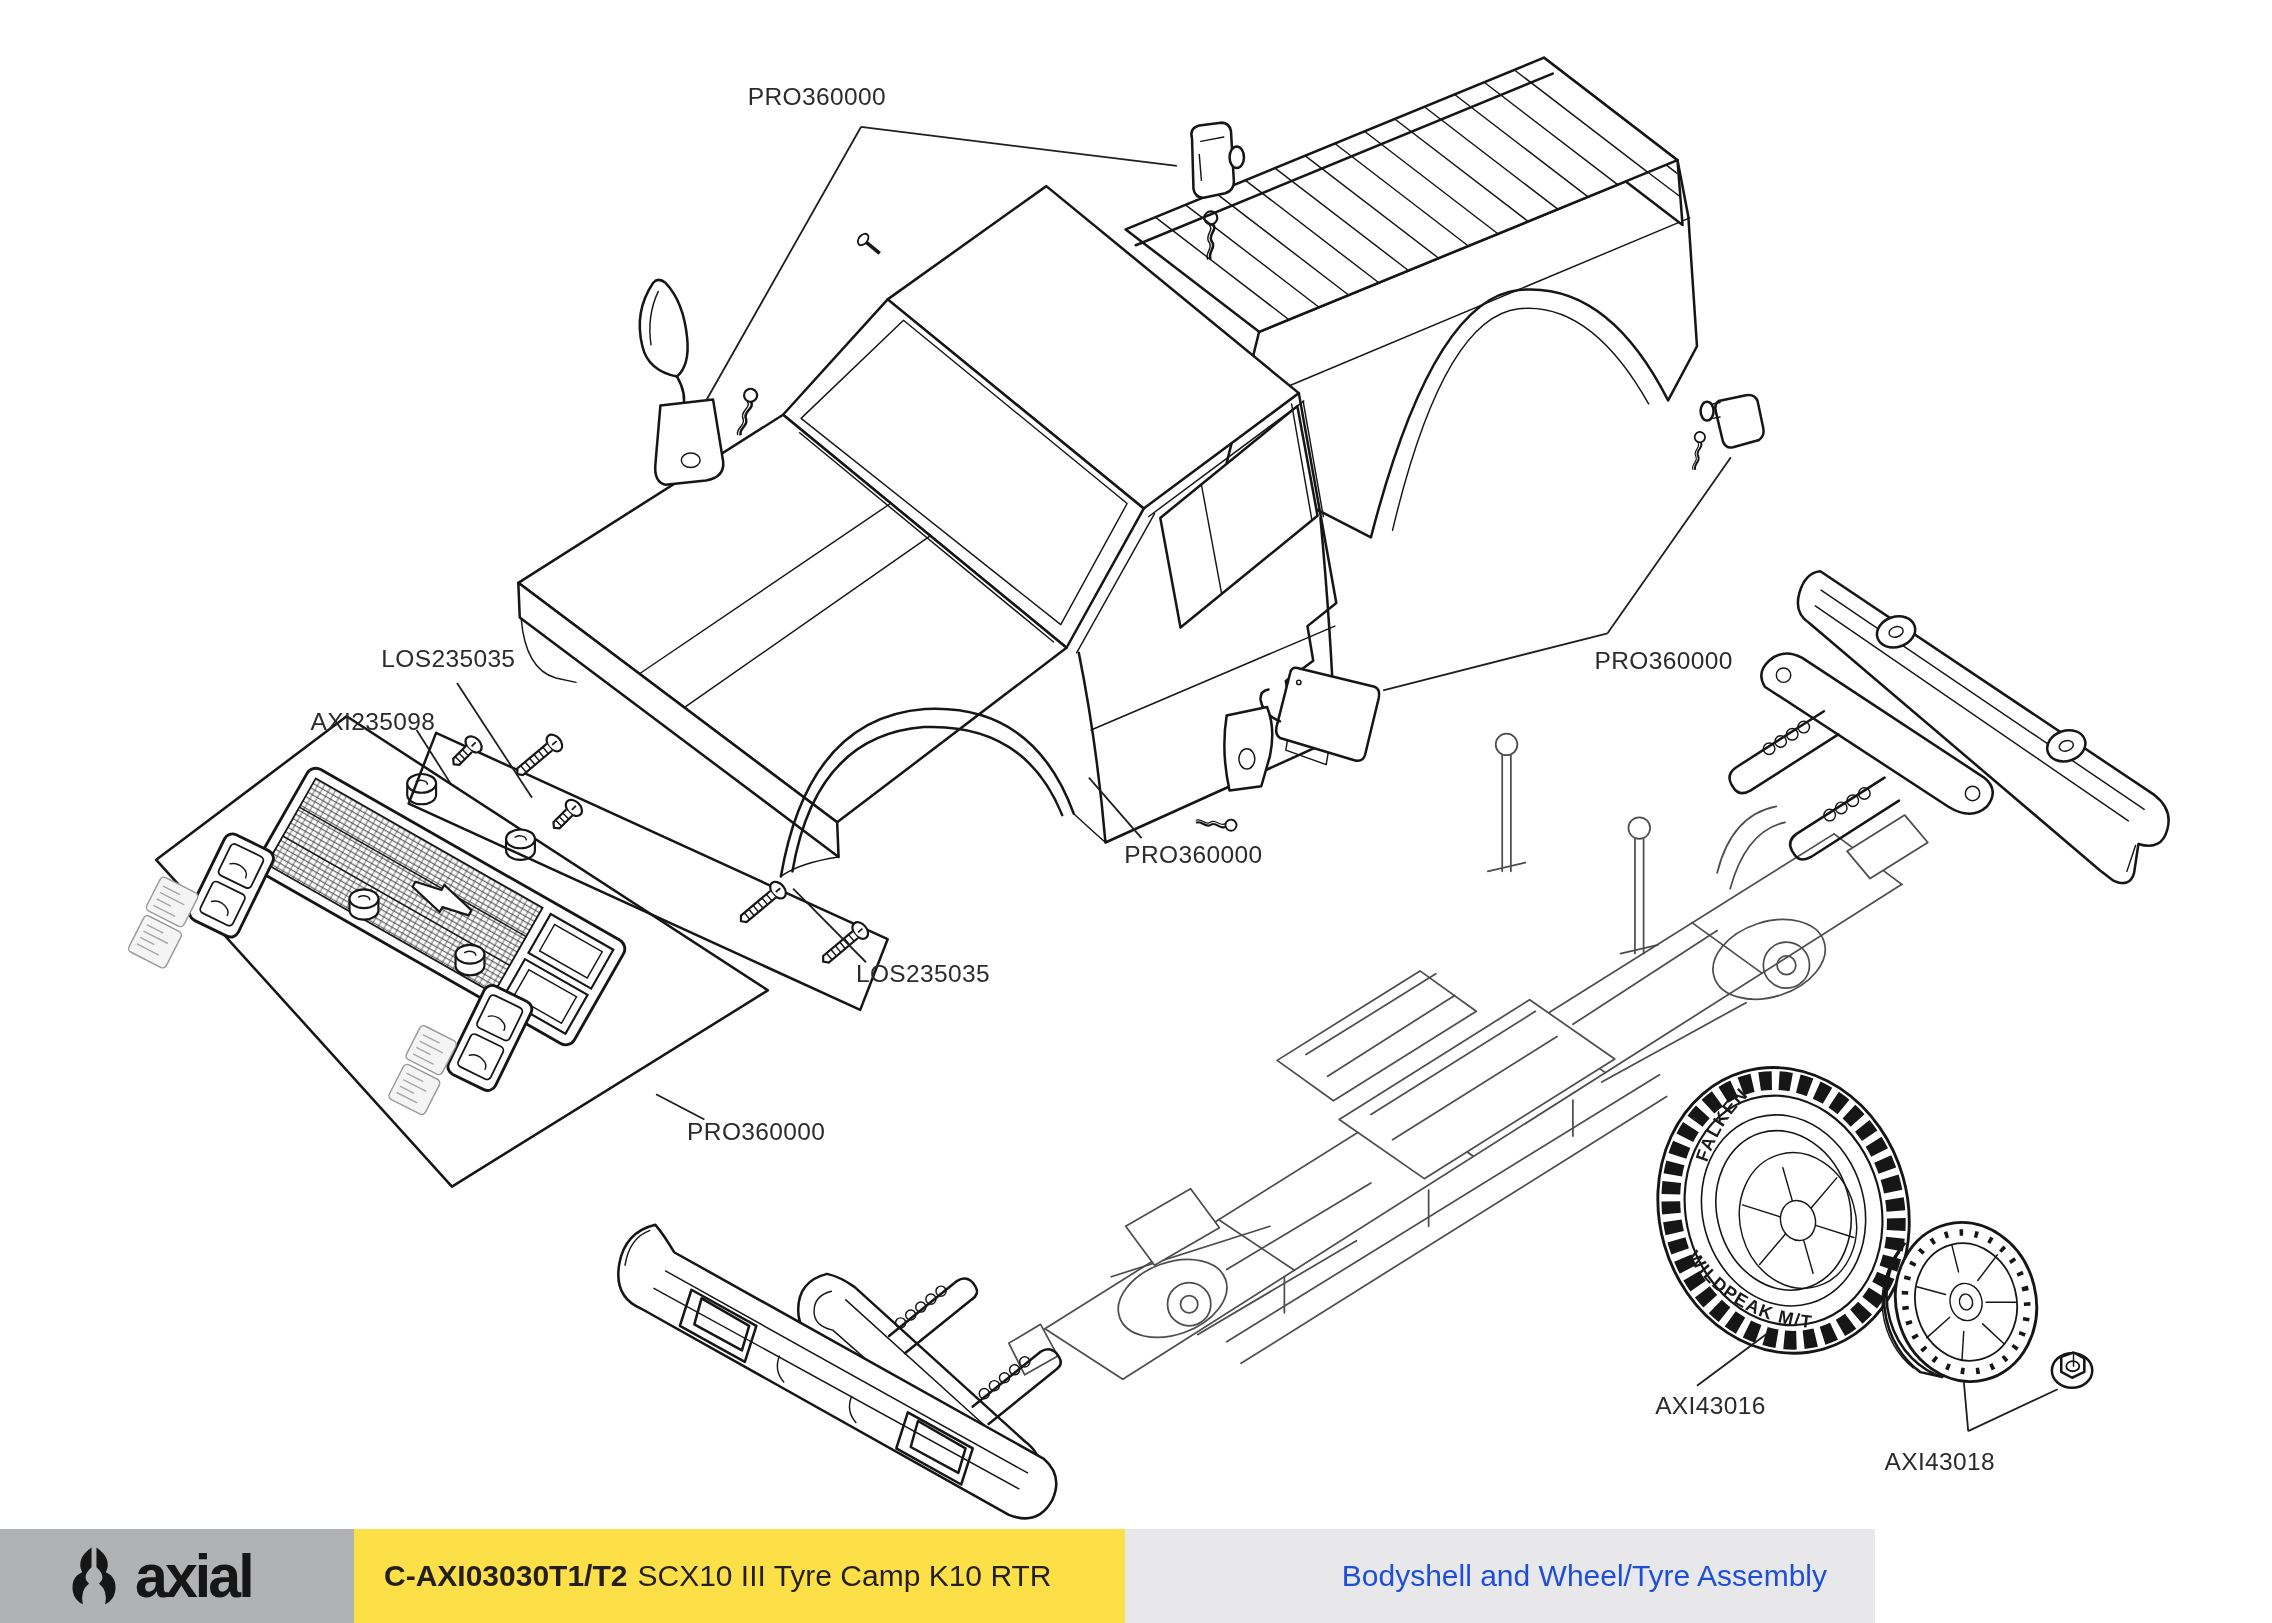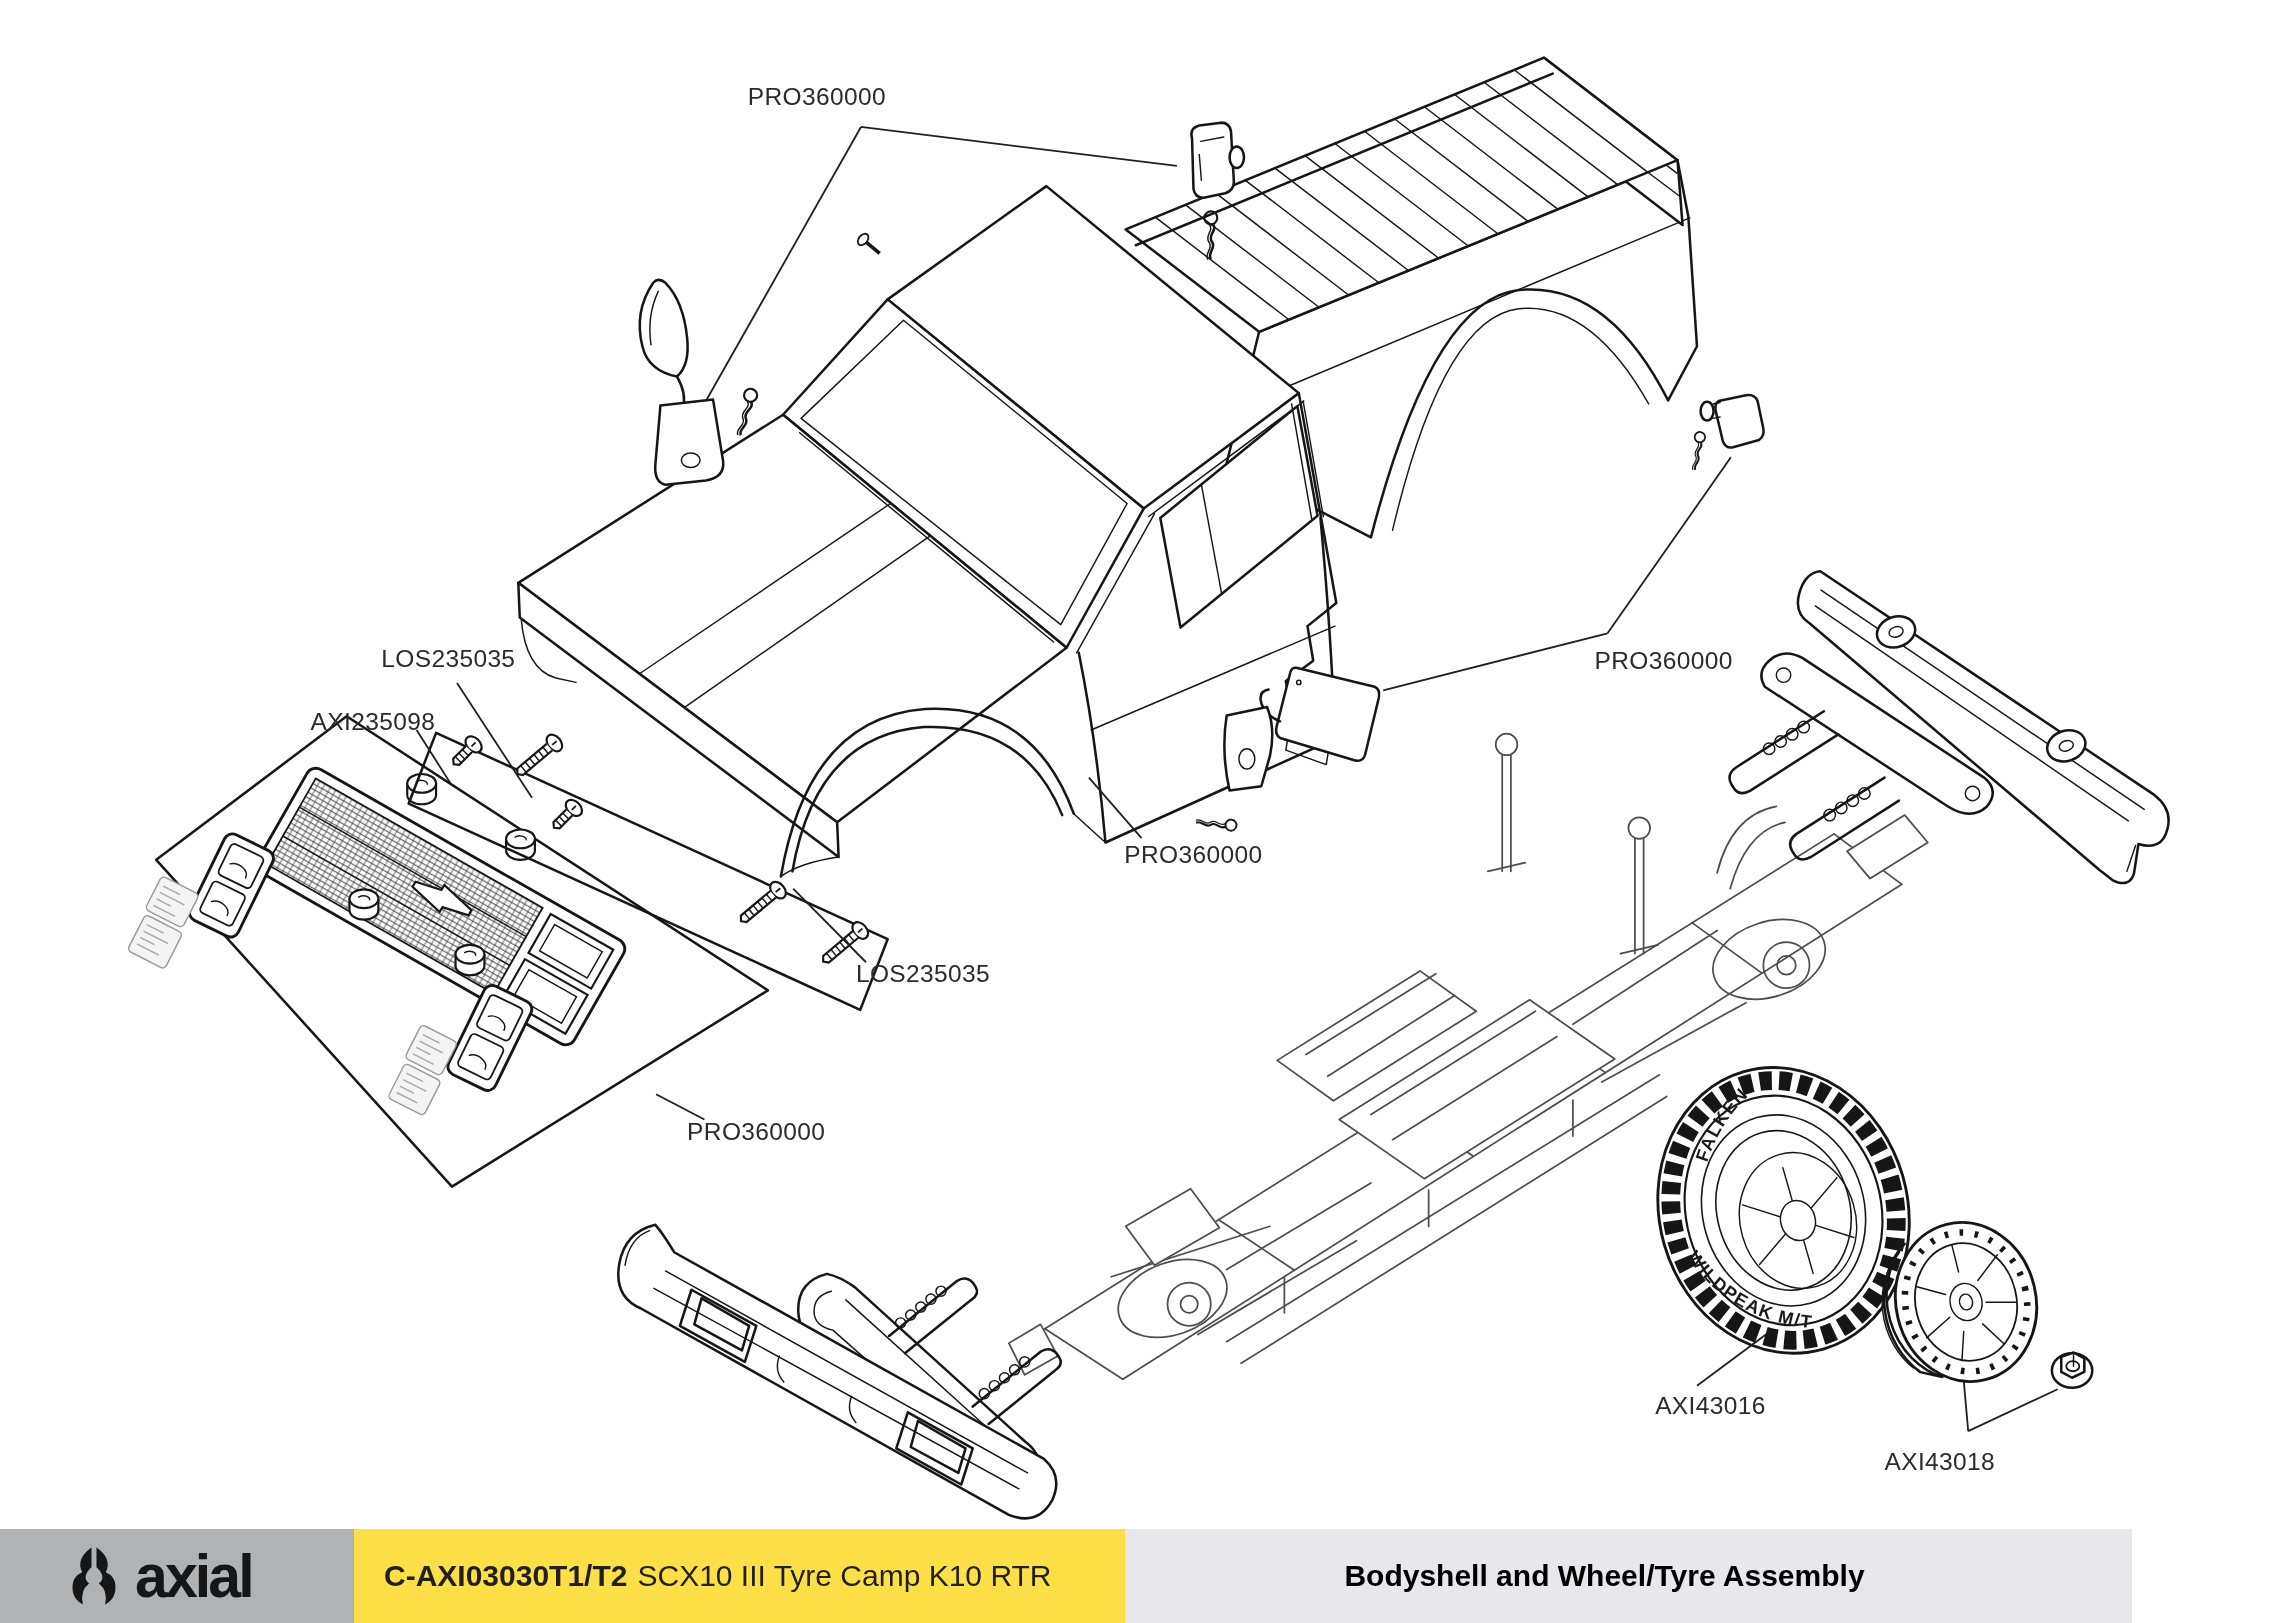--- a/index.html
+++ b/index.html
@@ -10,27 +10,27 @@
   .leader{stroke:#1f1f1f;stroke-width:2.5;fill:none;}
   .ink{stroke:#161616;fill:none;stroke-width:3.5;stroke-linejoin:round;stroke-linecap:round;}
   .inkf{stroke:#161616;fill:#ffffff;stroke-width:3.5;stroke-linejoin:round;stroke-linecap:round;}
   .thin{stroke:#161616;fill:none;stroke-width:2;stroke-linejoin:round;stroke-linecap:round;}
   .chassis{stroke:#4d4d4d;fill:none;stroke-width:2.4;stroke-linejoin:round;stroke-linecap:round;}
   .chassisf{stroke:#4d4d4d;fill:#ffffff;stroke-width:2.4;stroke-linejoin:round;}
   .gray{stroke:#9a9a9a;fill:#f4f4f4;stroke-width:2;}
   .grayl{stroke:#a8a8a8;fill:none;stroke-width:2;}
   .tiretext{font-size:25px;font-weight:bold;fill:#1a1a1a;letter-spacing:2px;}
   
-  .footer{position:absolute;left:0;bottom:0;width:2132px;height:94px;display:flex;align-items:stretch;}
+  .footer{position:absolute;left:0;bottom:0;width:1875px;height:94px;display:flex;align-items:stretch;}
   .f-logo{width:354px;background:#b1b2b4;display:flex;align-items:center;padding-left:63px;box-sizing:border-box;}
   .f-title{width:771px;background:#fde047;display:flex;align-items:center;padding-left:30px;box-sizing:border-box;
            font-size:30px;color:#231f20;white-space:nowrap;}
   .f-title .pn{font-weight:bold;margin-right:10px;}
-  .f-right{flex:1;background:#e8e8ea;display:flex;align-items:center;justify-content:center;
-           padding-right:48px;box-sizing:border-box;font-size:30px;font-weight:bold;color:#000000;white-space:nowrap;}
+  .f-right{flex:1;background:#e8e8ea;display:flex;align-items:center;justify-content:flex-end;
+           padding-right:48px;box-sizing:border-box;font-size:30px;font-weight:normal;color:#1d4ed8;white-space:nowrap;}
   .axial-word{font-size:59px;font-weight:800;color:#161616;letter-spacing:-2.9px;margin-left:10px;
               transform:scaleY(1.05);}
 </style>
 </head>
 <body>
 
 <div class="page">
 <svg class="art" width="2273" height="1623" viewBox="0 0 3150 2250">
   <defs>
     <pattern id="mesh" width="17" height="14" patternUnits="userSpaceOnUse">

